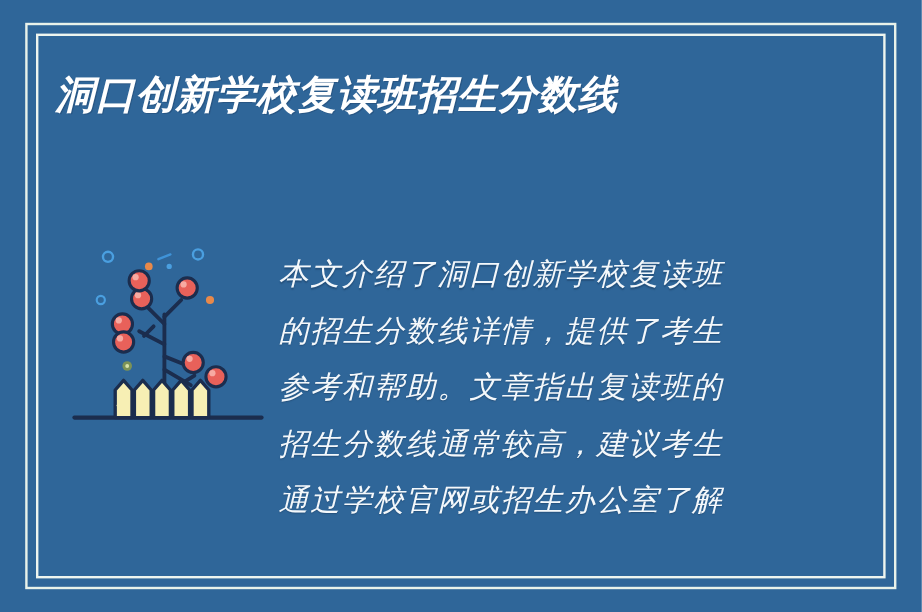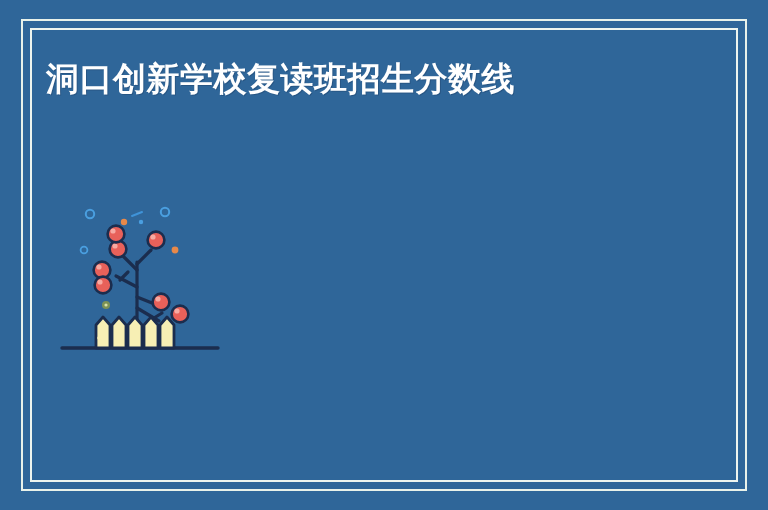--- a/index.html
+++ b/index.html
@@ -49,20 +49,21 @@
     position: absolute;
     left: 46px;
     top: 58px;
     width: 600px;
   }
   .title-line {
     display: block;
     color: #ffffff;
     font-family: "Liberation Sans", "DejaVu Sans", sans-serif;
     font-weight: 700;
+    font-style: italic;
     font-size: 33px;
     line-height: 42px;
     letter-spacing: 0.5px;
     white-space: nowrap;
     text-shadow: 1px 1px 0 rgba(20,40,70,0.25);
   }
 
   
   .body-block {
     position: absolute;
@@ -180,14 +181,21 @@
         <path d="M38 156 L38 133 L45 125 L52 133 L52 156 Z"></path>
         <path d="M54 156 L54 133 L61 125 L68 133 L68 156 Z"></path>
         <path d="M70 156 L70 133 L77 125 L84 133 L84 156 Z"></path>
         <path d="M86 156 L86 133 L93 125 L100 133 L100 156 Z"></path>
         <path d="M102 156 L102 133 L109 125 L116 133 L116 156 Z"></path>
       </g>
       <circle cx="41" cy="146" r="1.8" fill="#f7efb4"></circle>
     </svg>
   </div>
 
+  <div class="body-block">
+    <span class="body-line">本文介绍了洞口创新学校复读班</span>
+    <span class="body-line">的招生分数线详情，提供了考生</span>
+    <span class="body-line">参考和帮助。文章指出复读班的</span>
+    <span class="body-line">招生分数线通常较高，建议考生</span>
+    <span class="body-line">通过学校官网或招生办公室了解</span>
+  </div>
 
 </div>
 
 </body></html>

